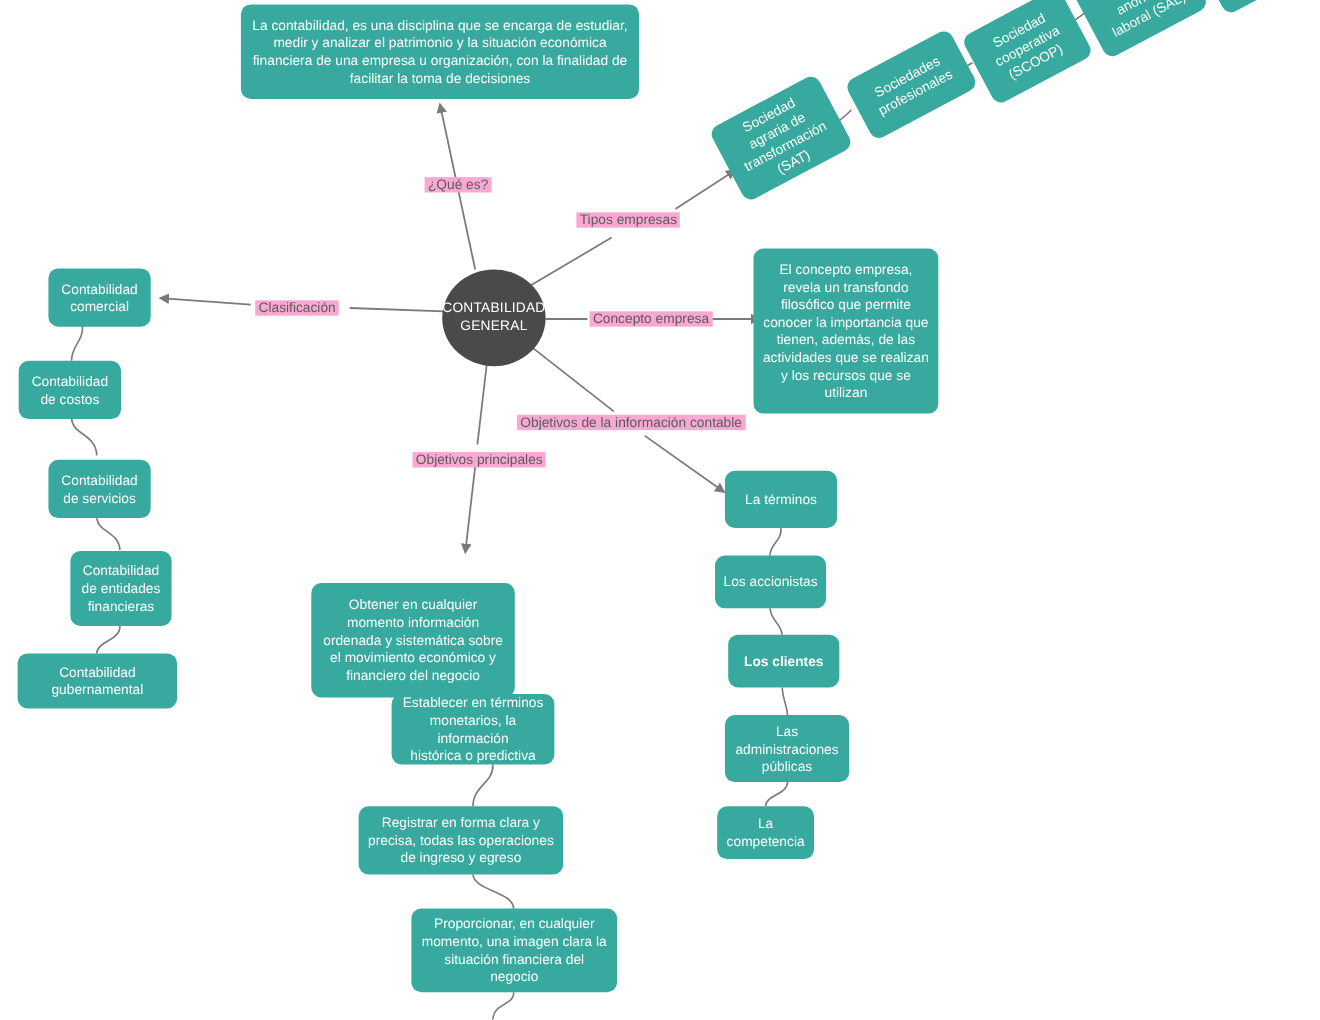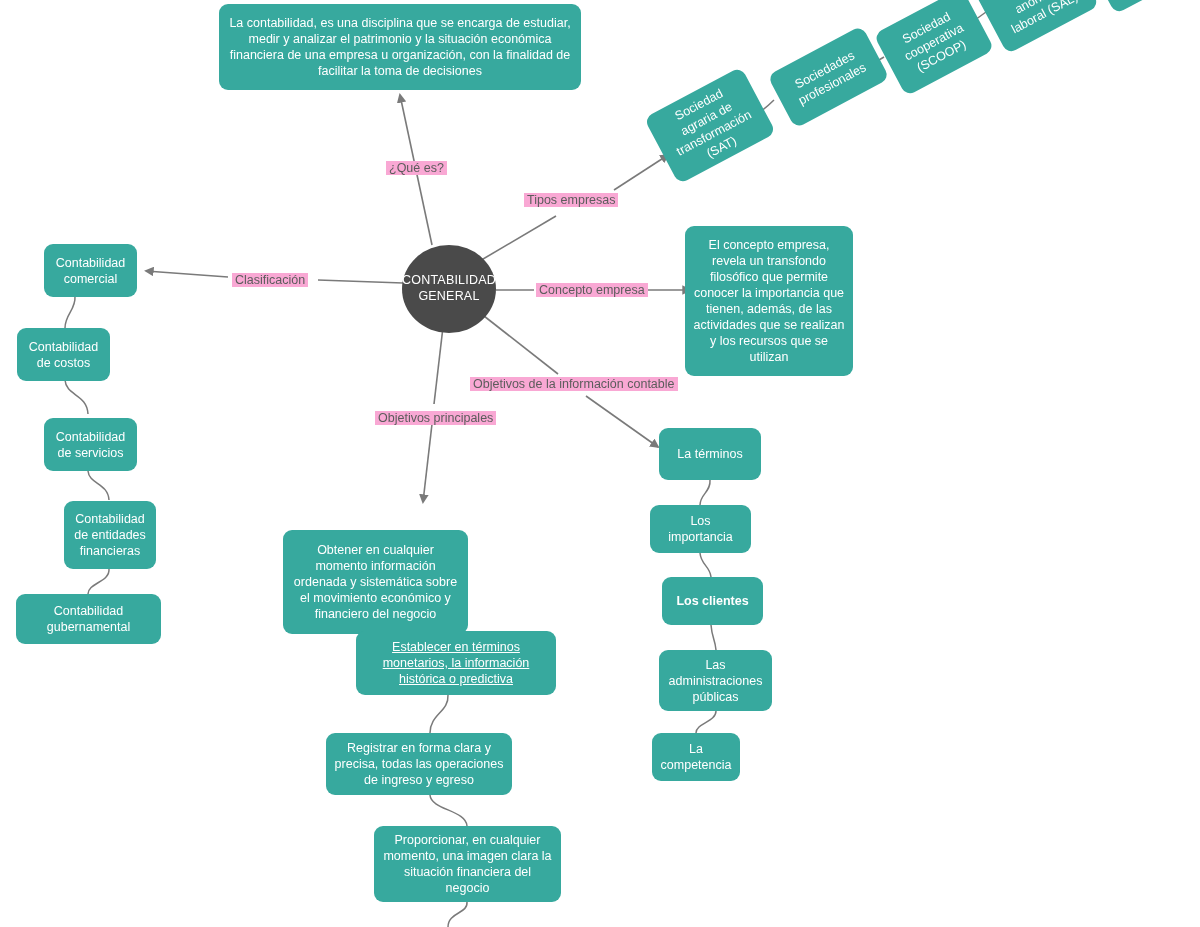--- a/index.html
+++ b/index.html
@@ -152,33 +152,33 @@
 de entidades
 financieras</div>
   <div class="node" style="left:16px; top:594px; width:145px; height:50px;">Contabilidad
 gubernamental</div>
 
   <div class="node" style="left:283px; top:530px; width:185px; height:104px;">Obtener en cualquier
 momento información
 ordenada y sistemática sobre
 el movimiento económico y
 financiero del negocio</div>
-  <div class="node" style="left:356px; top:631px; width:200px; height:64px;text-decoration:underline;">Establecer en términos
+  <div class="node" style="left:356px; top:631px; width:148px; height:64px;">Establecer en términos
 monetarios, la información
 histórica o predictiva</div>
   <div class="node" style="left:326px; top:733px; width:186px; height:62px;">Registrar en forma clara y
 precisa, todas las operaciones
 de ingreso y egreso</div>
   <div class="node" style="left:374px; top:826px; width:187px; height:76px;">Proporcionar, en cualquier
 momento, una imagen clara la
 situación financiera del
 negocio</div>
 
   <div class="node" style="left:659px; top:428px; width:102px; height:52px;">La términos</div>
-  <div class="node" style="left:650px; top:505px; width:101px; height:48px;">Los importancia</div>
+  <div class="node" style="left:650px; top:505px; width:101px; height:48px;">Los accionistas</div>
   <div class="node" style="left:662px; top:577px; width:101px; height:48px;font-weight:bold;">Los clientes</div>
   <div class="node" style="left:659px; top:650px; width:113px; height:61px;">Las
 administraciones
 públicas</div>
   <div class="node" style="left:652px; top:733px; width:88px; height:48px;">La
 competencia</div>
 
 </div>
 
 </body></html>

